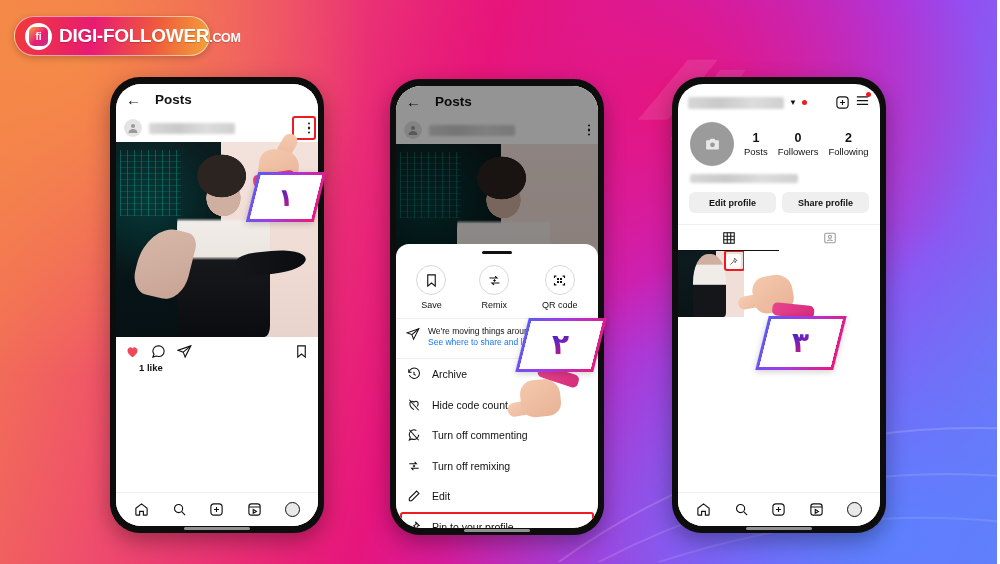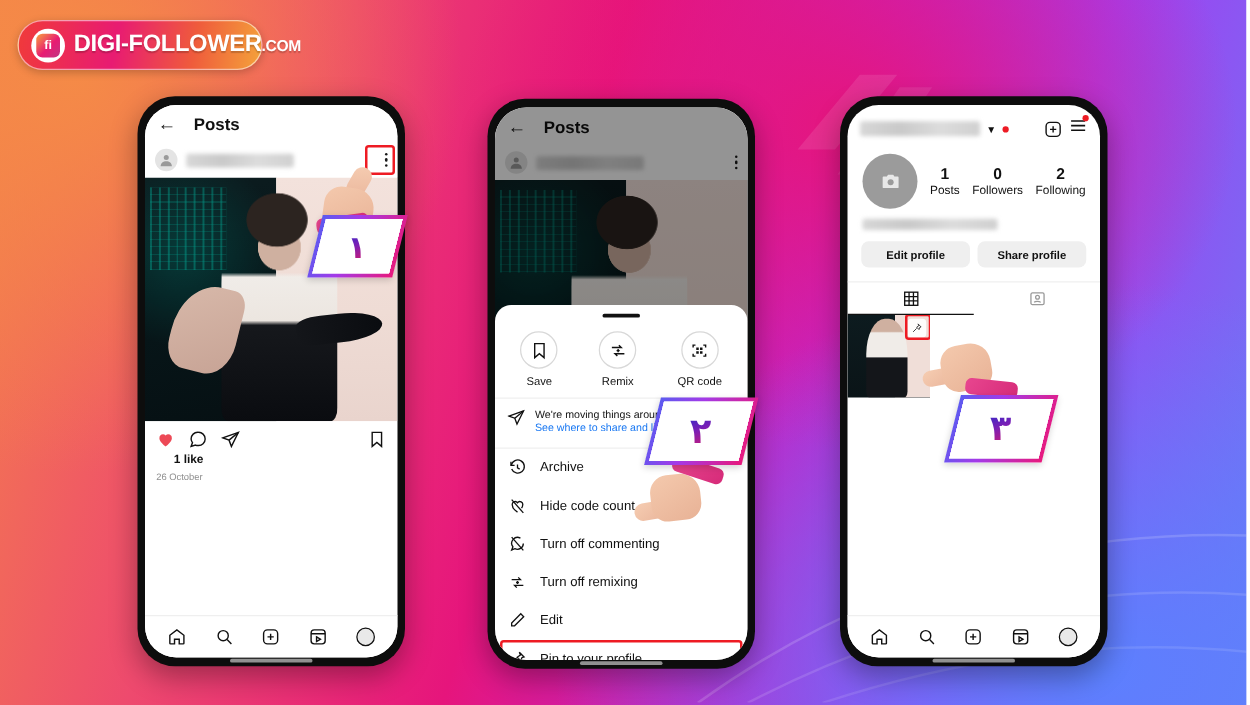--- a/index.html
+++ b/index.html
@@ -355,21 +355,20 @@
           </svg>
         <span class="sp"></span>
         <svg viewBox="0 0 24 24" fill="none" stroke="#111" stroke-width="1.8">
             <path d="M6 3h12v18l-6-5-6 5z"></path>
           </svg>
       </div>
 
       <div class="likes">1 like</div>
 
 
-      <div class="date">26 October</div>
 
       <div class="tabbar">
         <svg viewBox="0 0 24 24" fill="none" stroke="#111" stroke-width="1.8">
             <path d="M3 10 12 3l9 7v10a1 1 0 0 1-1 1h-5v-6H9v6H4a1 1 0 0 1-1-1z"></path>
           </svg>
         <svg viewBox="0 0 24 24" fill="none" stroke="#111" stroke-width="1.8">
             <circle cx="10.5" cy="10.5" r="6.5"></circle>
             <path d="M15.5 15.5 21 21"></path>
           </svg>
         <svg viewBox="0 0 24 24" fill="none" stroke="#111" stroke-width="1.8">

